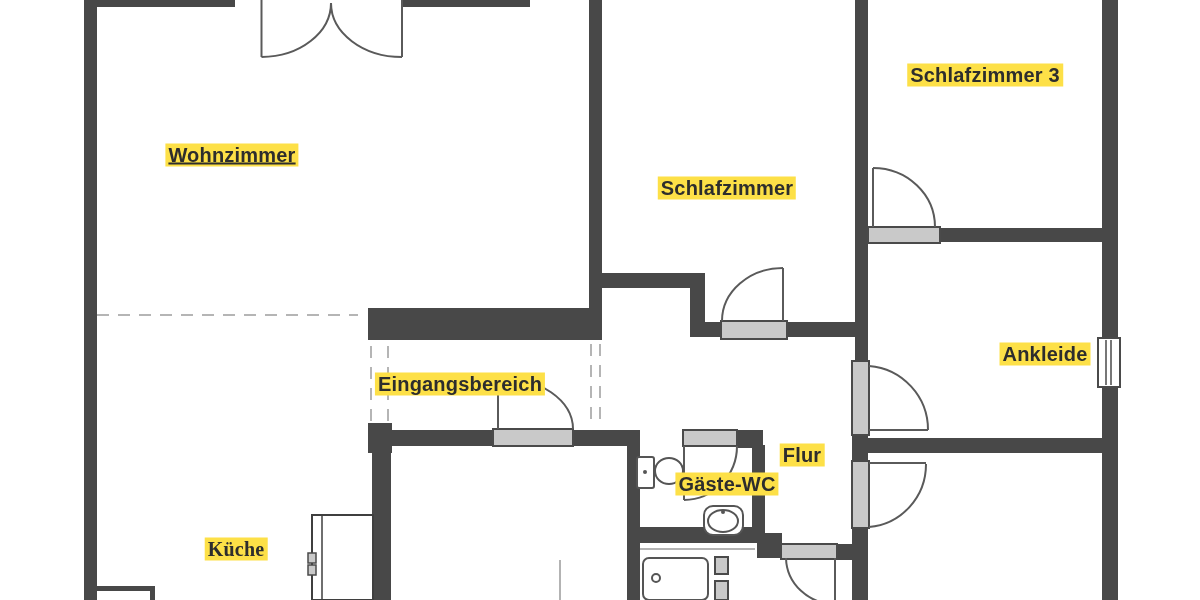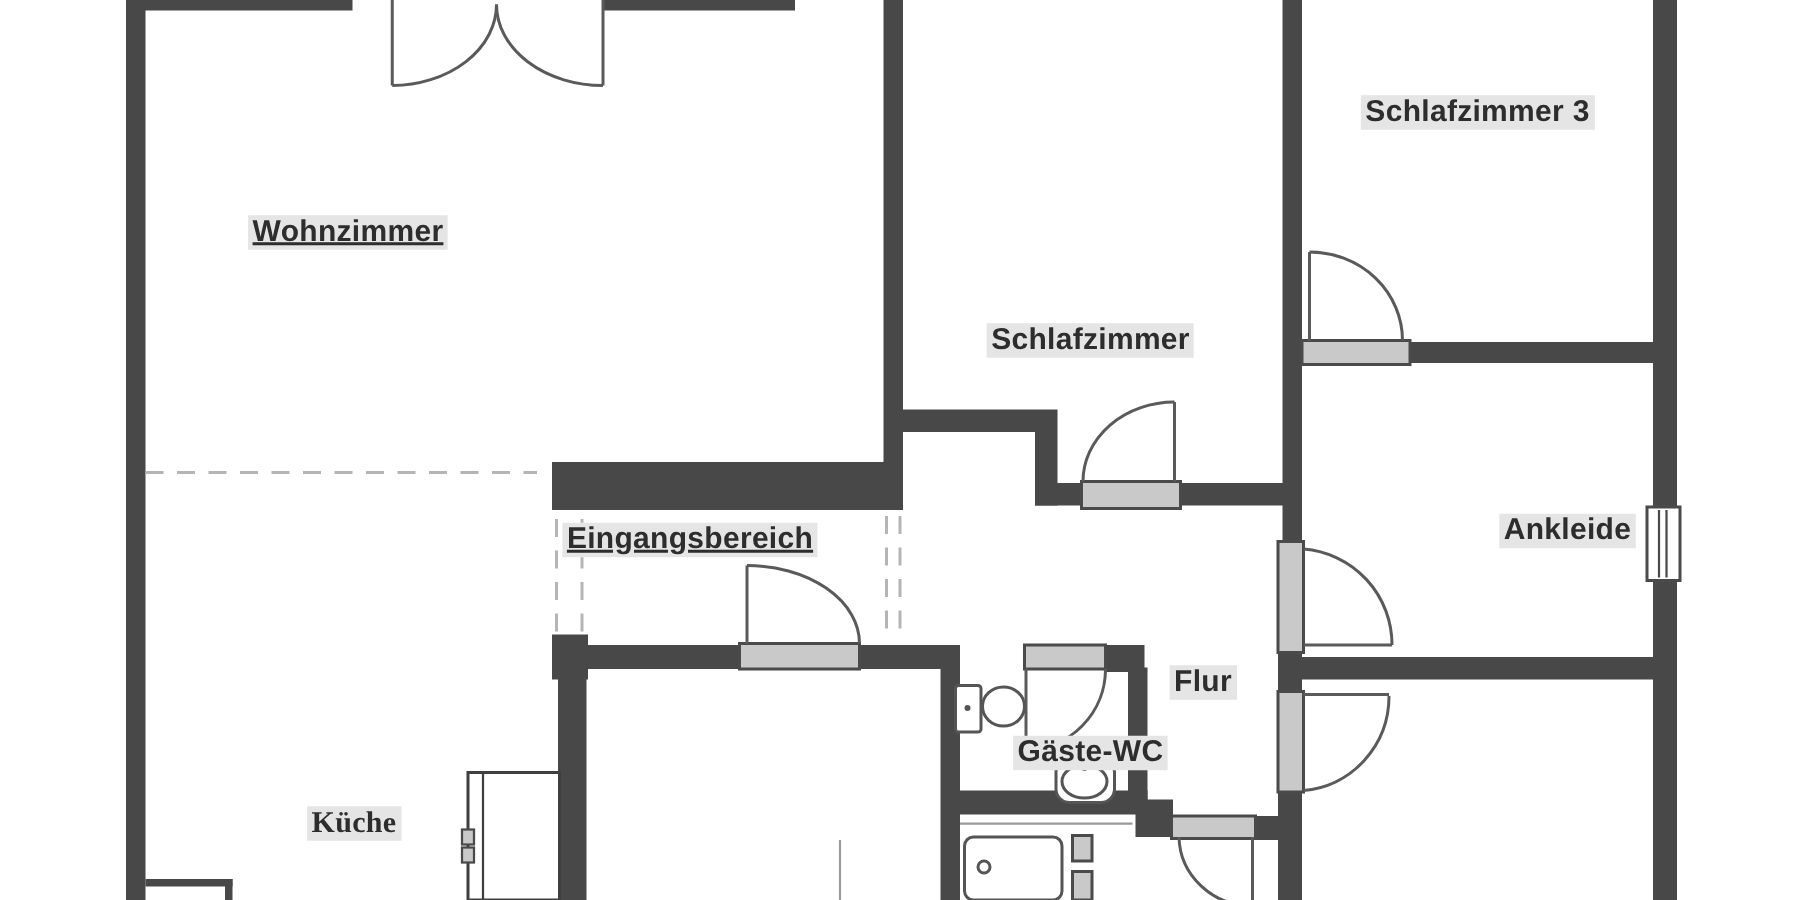--- a/index.html
+++ b/index.html
@@ -1,21 +1,21 @@
 <!DOCTYPE html>
 <html><head>
 <meta charset="utf-8">
 <style>
   html,body{margin:0;padding:0;background:#fff;}
   #plan{position:relative;width:1200px;height:600px;background:#fff;overflow:hidden;
         font-family:"Liberation Sans",sans-serif;}
   #plan svg{position:absolute;left:0;top:0;}
   .room-label{position:absolute;transform:translate(-50%,-50%);
     font-weight:700;font-size:20px;color:var(--label,#2d2d2d);
-    background:#e5e5e5;padding:0 3px;white-space:nowrap;letter-spacing:.2px;}
+    background:#fde047;padding:0 3px;white-space:nowrap;letter-spacing:.2px;}
   .wall{fill:var(--wall,#484848);}
   .sill{fill:var(--sill,#c9c9c9);stroke:var(--sillb,#4a4a4a);stroke-width:2;}
   .doorline{stroke:var(--door,#5a5a5a);stroke-width:2;fill:none;}
   .fixture{stroke:#555;stroke-width:2;fill:#fff;}
   .thin{stroke:#9a9a9a;stroke-width:1.5;fill:none;}
   .dash{stroke:var(--dash,#b5b5b5);stroke-width:2;fill:none;stroke-dasharray:12 9;}
 </style>
 </head>
 <body>
 
@@ -148,20 +148,20 @@
         <line x1="322" y1="516" x2="322" y2="600" stroke="#3f3f3f" stroke-width="1.5"></line>
         <rect x="308" y="553" width="8" height="10" fill="#c9c9c9" stroke="#4a4a4a" stroke-width="1.5"></rect>
         <rect x="308" y="565" width="8" height="10" fill="#c9c9c9" stroke="#4a4a4a" stroke-width="1.5"></rect>
       </g>
       <line class="thin" x1="640" y1="549" x2="755" y2="549"></line>
       <line class="thin" x1="560" y1="560" x2="560" y2="600"></line>
     </g>
   </svg>
 
   <div class="room-label" style="left:232px;top:155px;text-decoration:underline;">Wohnzimmer</div>
-  <div class="room-label" style="left:727px;top:188px;margin-top:39px;">Schlafzimmer</div>
+  <div class="room-label" style="left:727px;top:188px;">Schlafzimmer</div>
   <div class="room-label" style="left:985px;top:75px;">Schlafzimmer 3</div>
-  <div class="room-label" style="left:460px;top:360px;text-decoration:underline;">Eingangsbereich</div>
+  <div class="room-label" style="left:460px;top:384px;">Eingangsbereich</div>
   <div class="room-label" style="left:1045px;top:354px;">Ankleide</div>
   <div class="room-label" style="left:790px;top:455px;margin-left:12px;">Flur</div>
-  <div class="room-label" style="left:727px;top:502px;">Gäste-WC</div>
+  <div class="room-label" style="left:727px;top:484px;">Gäste-WC</div>
   <div class="room-label" style="left:236px;top:549px;font-family:Liberation Serif, serif;">Küche</div>
 </div>
 
 </body></html>

